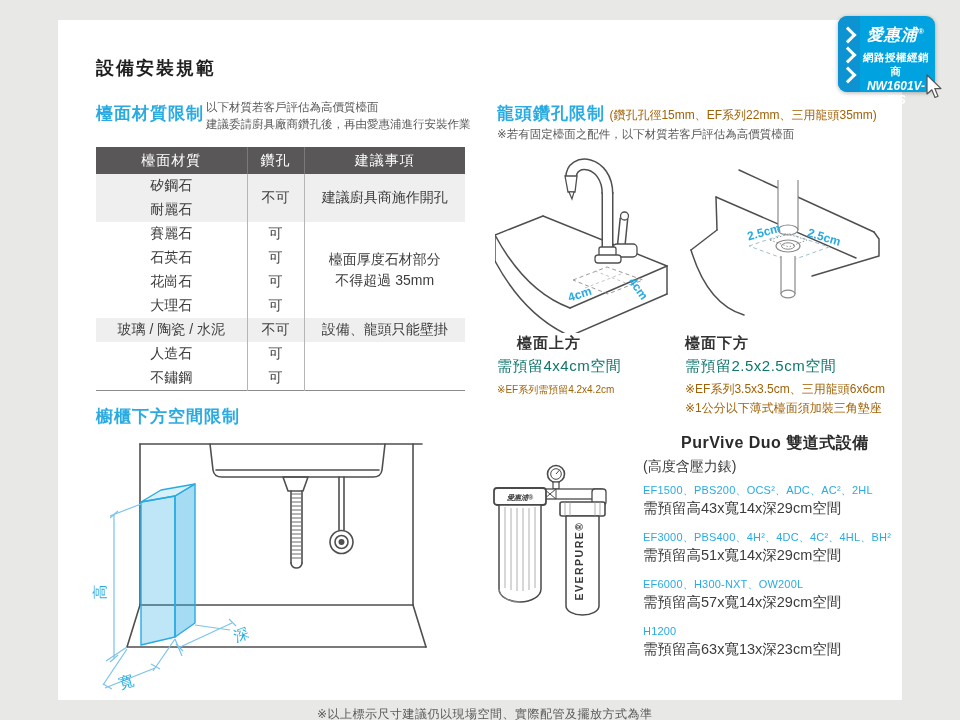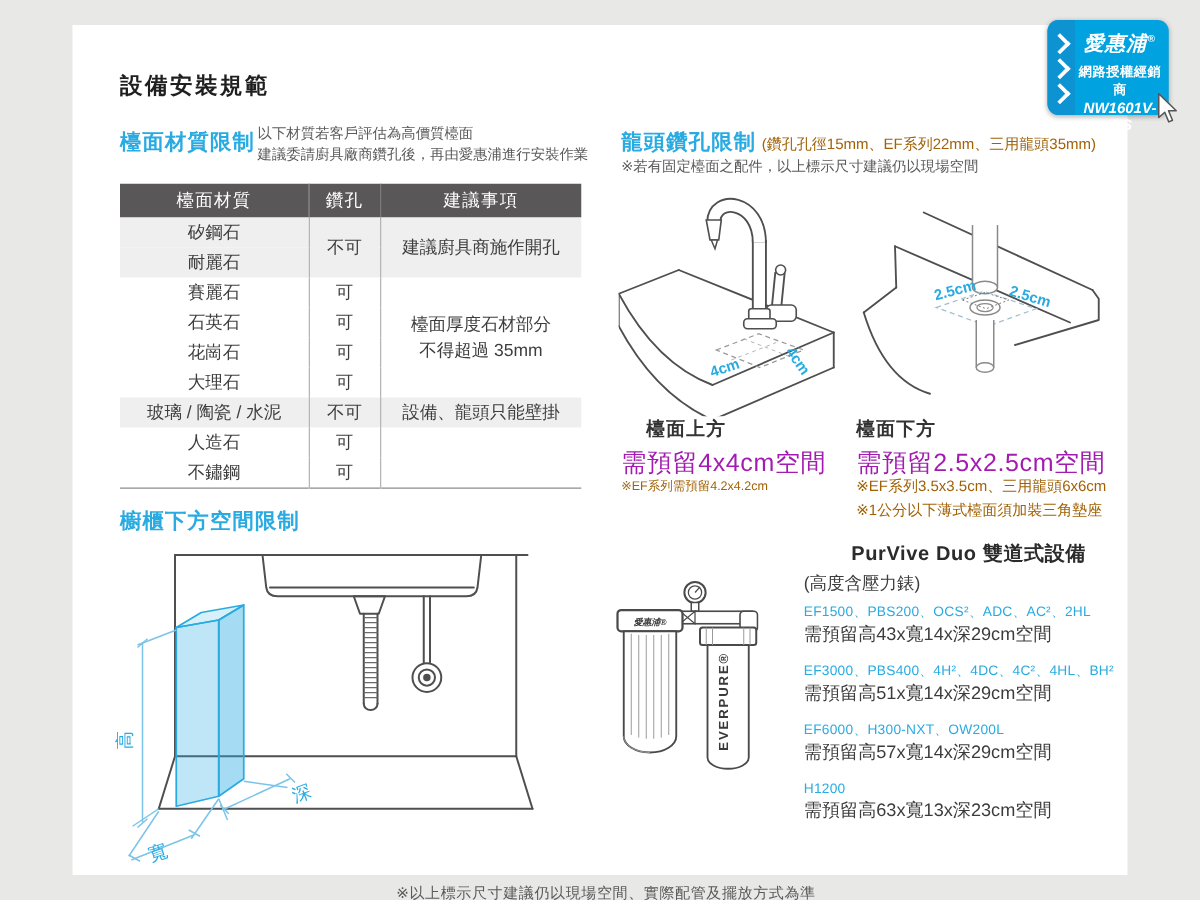--- a/index.html
+++ b/index.html
@@ -19,21 +19,21 @@
   table.mat th{background:#595757;color:#fff;font-weight:normal;height:25px;font-size:14px;letter-spacing:1px;}
   table.mat th + th{border-left:1px solid #7b7979;}
   table.mat td{height:24px;text-align:center;padding:0;}
   td.c1,td.c2{border-right:1px solid #b5b5b5;}
   tr.shade td{background:#efefef;}
   td.advice{line-height:21px;}
   .w1{width:151px}.w2{width:57px}.w3{width:161px}
 
   
   .sub-title{font-size:15px;font-weight:bold;color:#333;letter-spacing:1px;}
-  .space-line{font-size:20px;color:#a21caf;letter-spacing:0.5px;}
+  .space-line{font-size:15px;color:#0f766e;letter-spacing:0.5px;}
 
   
   .prod-title{font-size:16px;font-weight:bold;color:#2b2b2b;letter-spacing:0.5px;}
   .prod-sub{font-size:14px;color:#3c3c3c;}
   .prod-item{margin-bottom:12px;}
   .prod-models{font-size:11px;color:#29abe2;line-height:15px;letter-spacing:0.2px;}
   .prod-space{font-size:14.5px;color:#3c3c3c;line-height:20px;}
 
   
   .badge{position:absolute;left:838px;top:16px;width:97px;height:76px;background:#00a2df;
@@ -119,21 +119,21 @@
     <td class="c1">不鏽鋼</td>
     <td class="c2">可</td>
   </tr>
 </tbody>
   </table>
 
 <div class="abs" style="left:497px;top:102px;white-space:nowrap;">
   <span class="blue-head">龍頭鑽孔限制</span>
   <span class="blue-small" style="font-size:12px;">(鑽孔孔徑15mm、EF系列22mm、三用龍頭35mm)</span>
 </div>
-<div class="abs note" style="left:497px;top:126px;">※若有固定檯面之配件，以上標示尺寸建議仍以現場空間</div>
+<div class="abs note" style="left:497px;top:126px;">※若有固定檯面之配件，以下材質若客戶評估為高價質檯面</div>
 
 <svg class="abs" style="left:495px;top:148px;" width="185" height="185" viewBox="0 0 185 185">
   <g fill="none" stroke="#4f4f4f" stroke-width="1.5" stroke-linejoin="round" stroke-linecap="round">
     <path d="M48,68 L0,87"></path>
     <path d="M48,68 L172,118"></path>
     <path d="M0,87 C22,128 48,150 75,160"></path>
     <path d="M75,160 L172,118"></path>
     <path d="M172,118 V146"></path>
     <path d="M172,146 L75,188"></path>
     <path d="M0,87 V113"></path>

